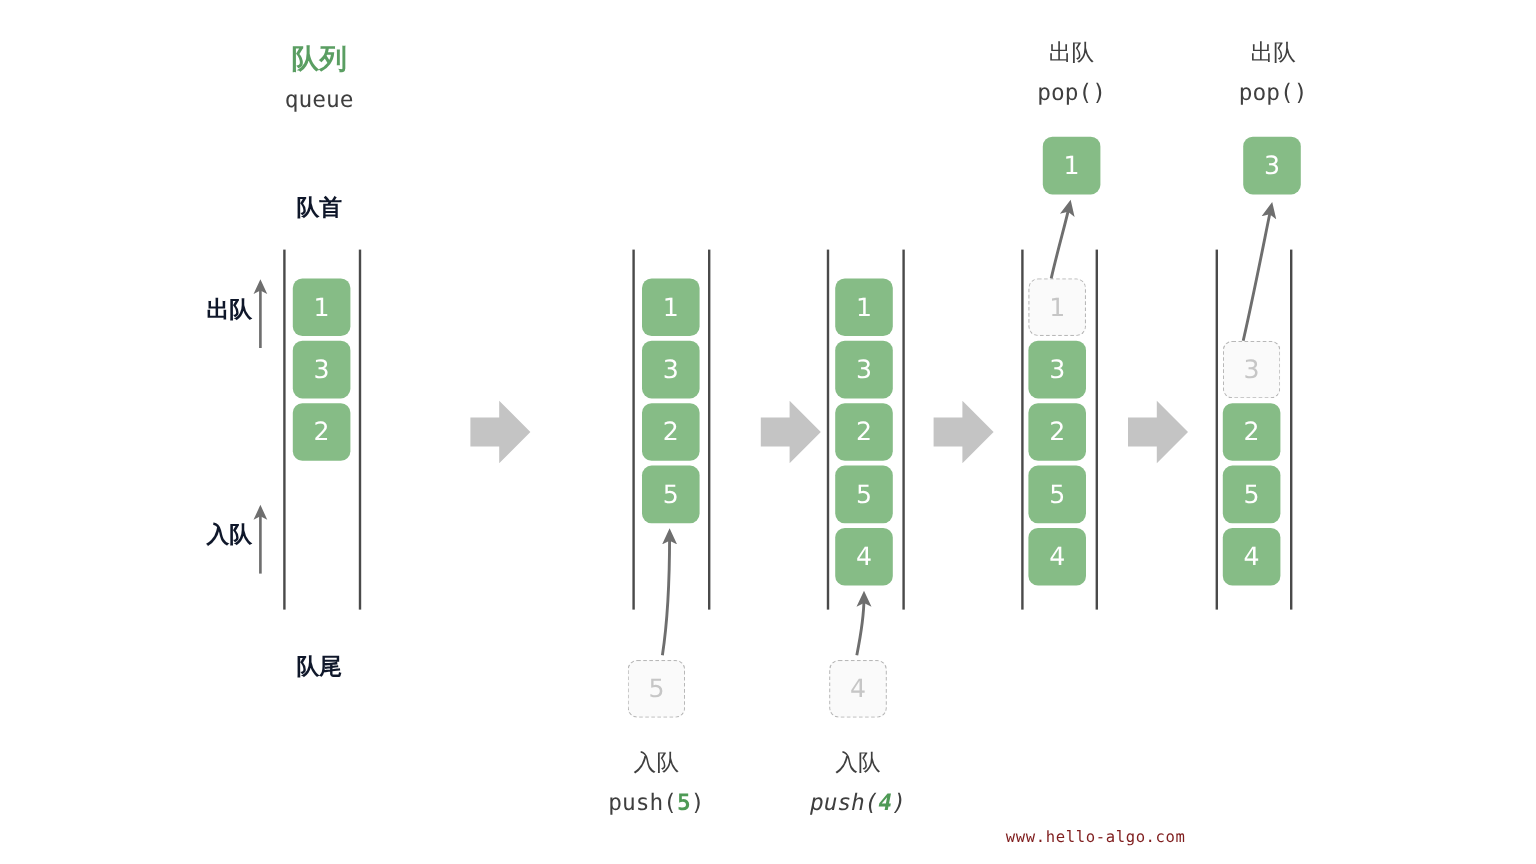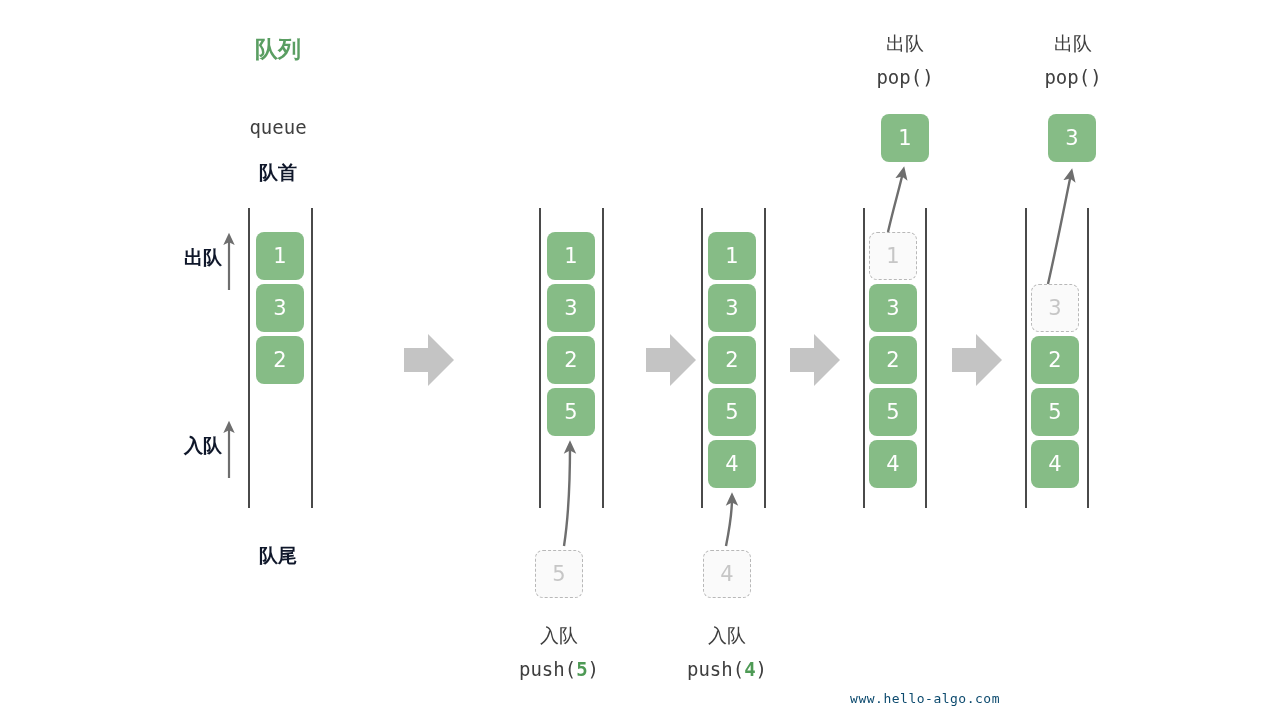--- a/index.html
+++ b/index.html
@@ -11,42 +11,41 @@
     width: 1280px;
     height: 720px;
     position: relative;
     overflow: hidden;
     font-family: "DejaVu Sans", "Liberation Sans", sans-serif;
     color: #3f3f3f;
   }
 
   .stage {
     position: absolute;
-    left: 12px; top: 0;
+    left: 0; top: 0;
     width: 1012px;
     height: 720px;
   }
 
   
   .title-cn {
     position: absolute;
     font-weight: bold;
     font-size: 23px;
     color: #5a9e62;
     text-align: center;
     white-space: nowrap;
   }
   .title-mono {
     position: absolute;
     font-family: "DejaVu Sans Mono", "Liberation Mono", monospace;
     font-size: 19px;
     color: #3f3f3f;
     text-align: center;
     white-space: nowrap;
-    margin-top: 44px;
   }
   .label-bold {
     position: absolute;
     font-weight: bold;
     font-size: 19px;
     color: #0f172a;
     white-space: nowrap;
     text-align: center;
   }
   .op-cn {
@@ -65,21 +64,21 @@
     text-align: center;
   }
   .op-mono .arg { color: #4e9a55; font-weight: bold; }
 
   .watermark {
     position: absolute;
     right: 24px;
     bottom: 14px;
     font-family: "DejaVu Sans Mono", "Liberation Mono", monospace;
     font-size: 13px;
-    color: #0c4a6e;
+    color: #7f1d1d;
     letter-spacing: 0.5px;
     white-space: nowrap;
   }
 
   
   .rail {
     position: absolute;
     width: 1.6px;
     background: #4a4a4a;
   }
@@ -144,21 +143,21 @@
 
   <div class="rail" style="left:689px; top:208px; height:300px;"></div>
   <div class="rail" style="left:752px; top:208px; height:300px;"></div>
   <div class="cell" style="left:696px; top:232px;">1</div>
   <div class="cell" style="left:696px; top:284px;">3</div>
   <div class="cell" style="left:696px; top:336px;">2</div>
   <div class="cell" style="left:696px; top:388px;">5</div>
   <div class="cell" style="left:696px; top:440px;">4</div>
   <div class="cell ghost" style="left:691px; top:550px;">4</div>
   <div class="op-cn" style="left:655px; top:623px; width:120px;">入队</div>
-  <div class="op-mono" style="left:655px; top:658px; width:120px;"><span>push(</span><span class="arg">4</span><span>)</span></div>
+  <div class="op-mono" style="left:655px; top:658px; width:120px;font-style:italic;"><span>push(</span><span class="arg">4</span><span>)</span></div>
 
   <div class="rail" style="left:851px; top:208px; height:300px;"></div>
   <div class="rail" style="left:913px; top:208px; height:300px;"></div>
   <div class="cell ghost" style="left:857px; top:232px;">1</div>
   <div class="cell" style="left:857px; top:284px;">3</div>
   <div class="cell" style="left:857px; top:336px;">2</div>
   <div class="cell" style="left:857px; top:388px;">5</div>
   <div class="cell" style="left:857px; top:440px;">4</div>
   <div class="cell" style="left:869px; top:114px;">1</div>
   <div class="op-cn" style="left:833px; top:31px; width:120px;">出队</div>

